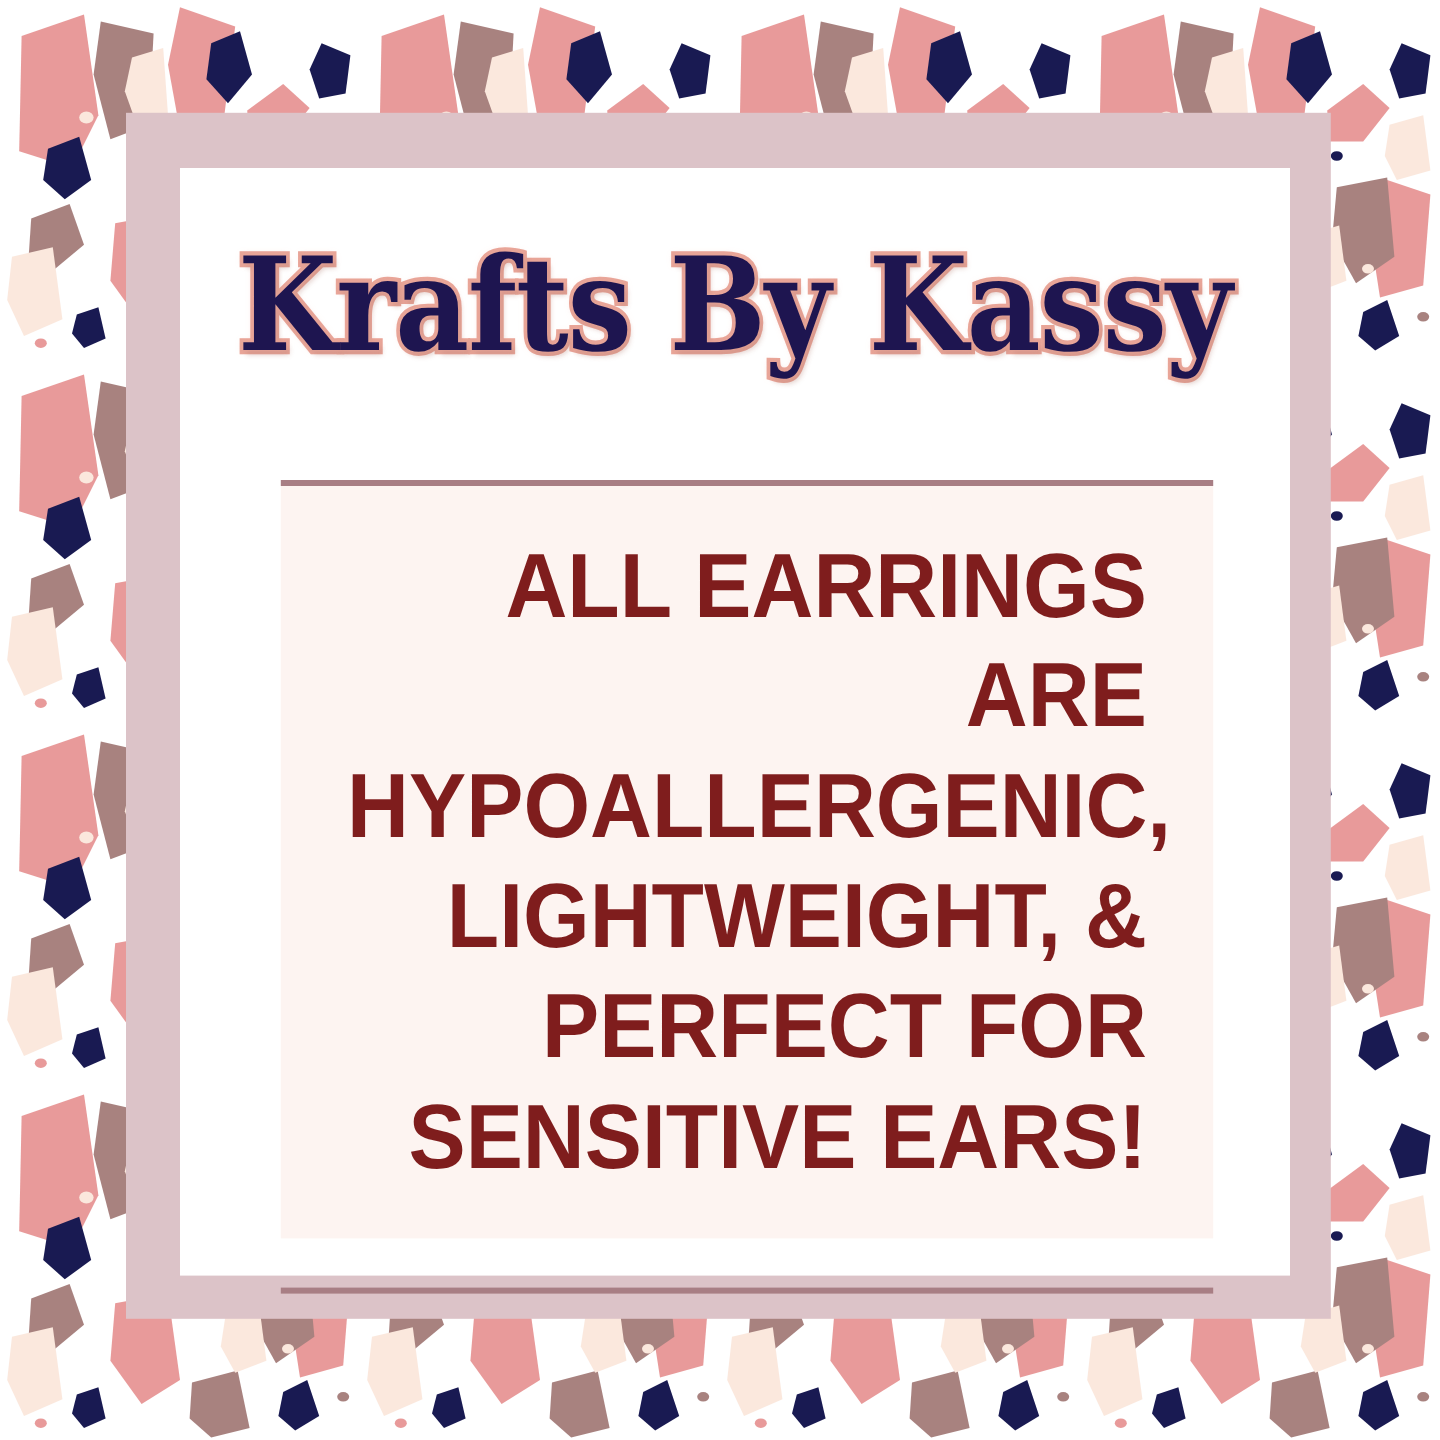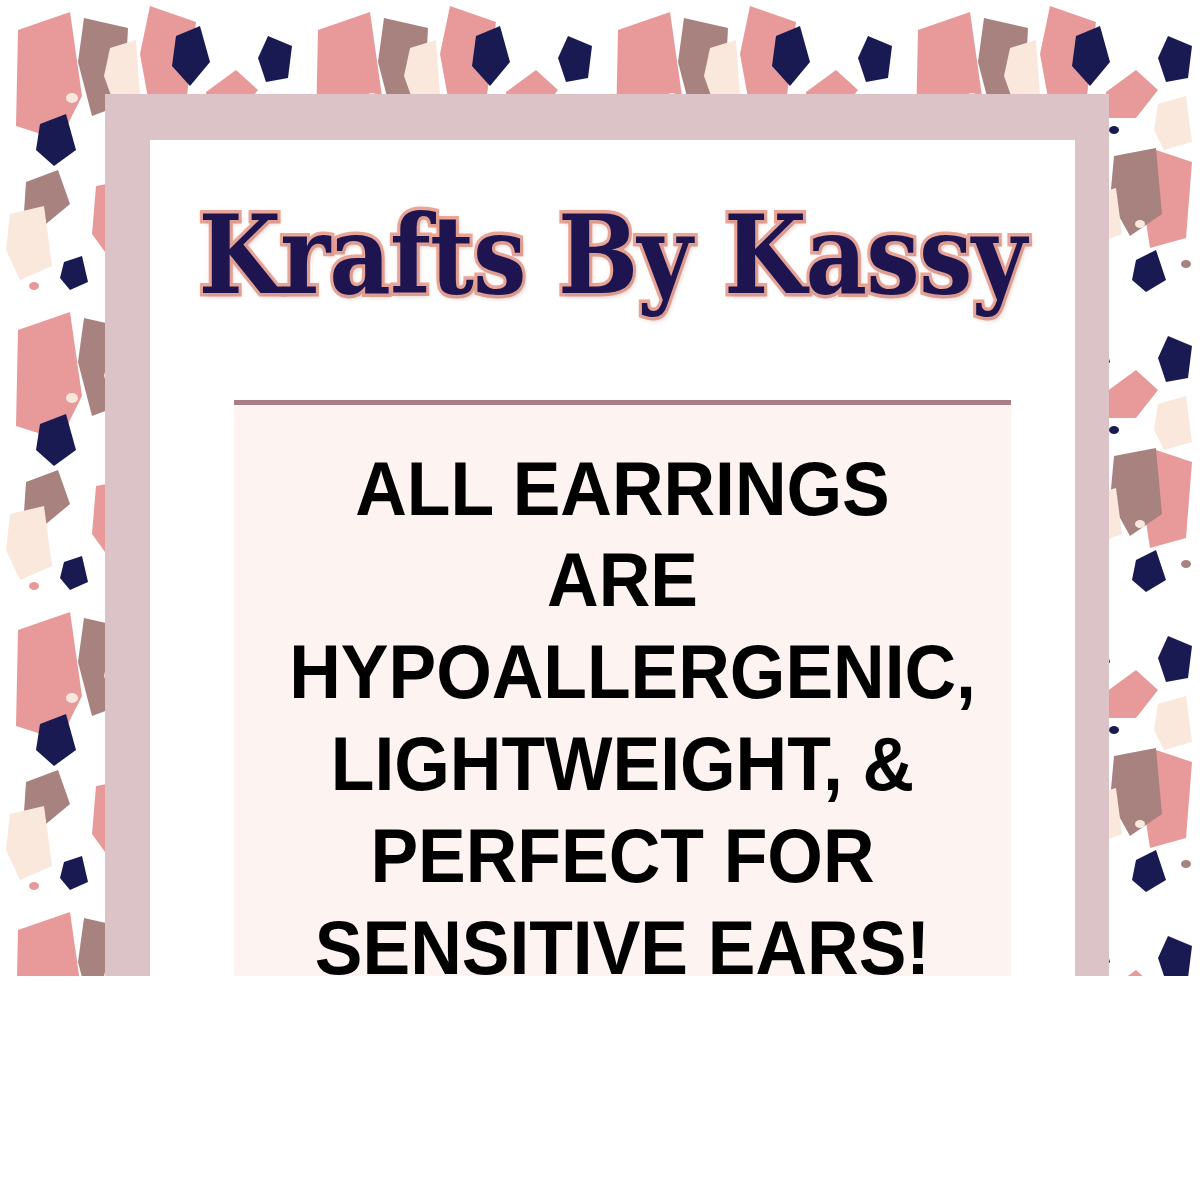--- a/index.html
+++ b/index.html
@@ -4,21 +4,21 @@
 <title>Krafts By Kassy</title>
 <style>
   html, body {
     margin: 0;
     padding: 0;
     background: #ffffff;
   }
   #canvas {
     position: relative;
     width: 1200px;
-    height: 976px;
+    height: 1200px;
     overflow: hidden;
     background: #ffffff;
     font-family: "Liberation Sans", sans-serif;
   }
 
   
   #terrazzo-bg {
     position: absolute;
     inset: 0;
     width: 1200px;
@@ -90,22 +90,22 @@
     top: 265px;
     bottom: 31px;
     background: #fdf4f1;
   }
   #message-text {
     position: absolute;
     left: 0;
     right: 0;
     top: 50%;
     transform: translateY(-50%);
-    text-align: center;
-    color: #000000;
+    text-align: right;
+    color: #7f1d1d;
     font-family: "Liberation Sans", sans-serif;
     font-weight: bold;
     font-size: 76px;
     line-height: 1.21;
     letter-spacing: 0px;
     padding: 0 34px;
   }
   #message-text .ln {
     display: block;
     transform: scaleX(0.94);

